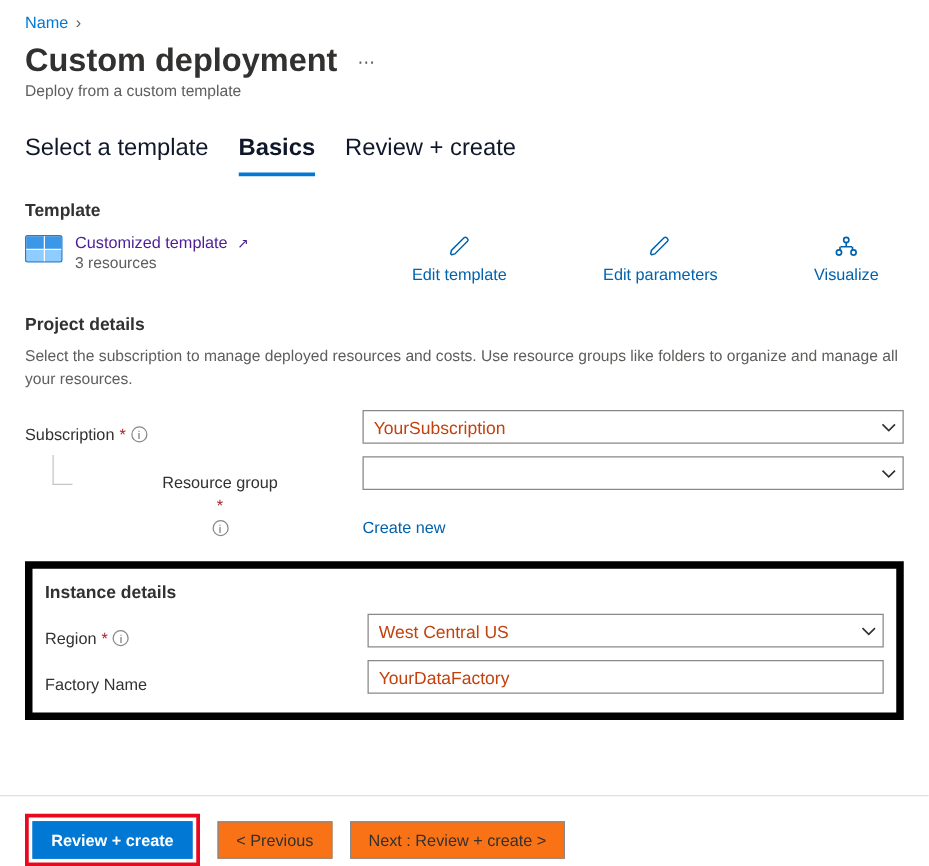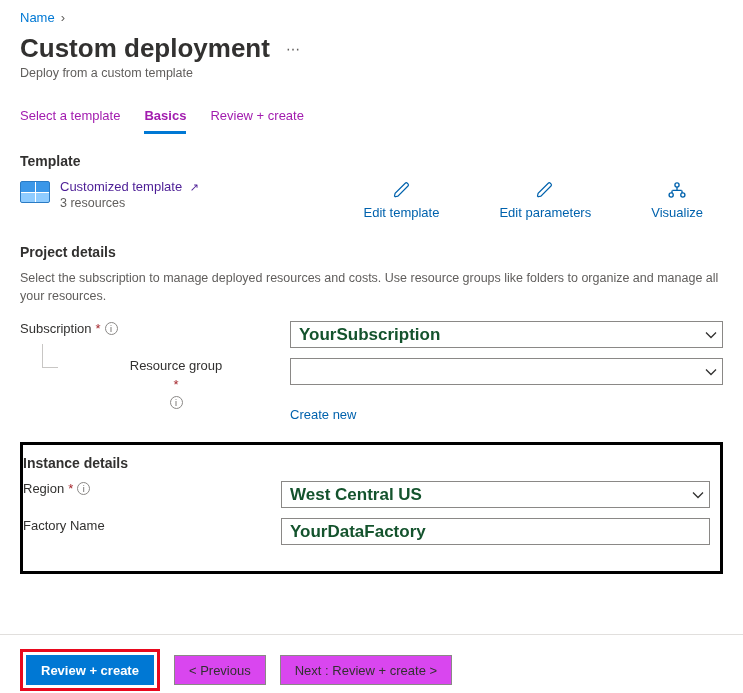--- a/index.html
+++ b/index.html
@@ -14,75 +14,74 @@
   }
   .page { padding: 10px 20px 0 20px; }
   .breadcrumb { display: flex; align-items: center; gap: 6px; color: #605e5c; font-size: 13px; margin-bottom: 6px; }
   .breadcrumb .home-link { color: #0078d4; cursor: pointer; }
   .breadcrumb .chevron { color: #605e5c; }
   .title-row { display: flex; align-items: center; gap: 16px; }
   h1.page-title { font-size: 26px; font-weight: 600; margin: 2px 0 2px 0; }
   .more-dots { color: #605e5c; letter-spacing: 2px; font-size: 14px; cursor: pointer; }
   .subtitle { color: #605e5c; font-size: 12.5px; margin-bottom: 22px; }
   .tabs { display: flex; gap: 24px; border-bottom: 1px solid transparent; margin-bottom: 18px; }
-  .tab { padding: 6px 0 8px 0; color: #a21caf; cursor: pointer; font-size: 13px; }
+  .tab { padding: 6px 0 8px 0; color: #0f172a; cursor: pointer; font-size: 19px; }
   .tab.active { font-weight: 600; border-bottom: 3px solid #0078d4; }
   .section-title { font-weight: 600; font-size: 14px; margin: 6px 0 10px 0; }
   .template-row { display: flex; align-items: flex-start; gap: 10px; }
   .template-icon {
     width: 30px; height: 22px; display: inline-block;
     background: linear-gradient(to bottom, #3b97e8 0 50%, #8fccff 50% 100%);
     border: 1px solid #2a7bc4; border-radius: 2px; position: relative; margin-top: 2px;
   }
   .template-icon::before, .template-icon::after {
     content: ""; position: absolute; background: #fff;
   }
   .template-icon::before { left: 0; right: 0; top: 50%; height: 1px; }
   .template-icon::after { top: 0; bottom: 0; left: 50%; width: 1px; }
   .template-text .link { color: #4c1d95; cursor: pointer; }
   .ext-icon { font-size: 11px; margin-left: 4px; }
   .template-text .sub { color: #605e5c; font-size: 12.5px; margin-top: 2px; }
-  .action-icons { display: flex; gap: 60px; margin-left: auto; margin-right: 20px; align-items: flex-end; }
+  .action-icons { display: flex; gap: 77px; margin-left: auto; margin-right: 20px; align-items: flex-end; }
   .action { display: flex; flex-direction: column; align-items: center; gap: 4px; color: #0062ad; font-size: 13px; cursor: pointer; }
   .action .glyph { height: 22px; display: flex; align-items: center; justify-content: center; }
   .project-desc { color: #605e5c; font-size: 12.5px; line-height: 1.4; margin: 6px 0 16px 0; }
-  .form-row { display: flex; align-items: flex-start; margin-bottom: 10px; }
+  .form-row { display: flex; align-items: flex-end; margin-bottom: 10px; }
   .form-row .label { width: 270px; display: flex; align-items: center; gap: 4px; font-size: 13px; color: #323130; }
   .form-row.indented .label { padding-left: 42px; position: relative; flex-direction: column; }
   .indent-line {
     position: absolute; left: 22px; top: -14px; width: 16px; height: 24px;
     border-left: 1px solid #c8c6c4; border-bottom: 1px solid #c8c6c4;
   }
   .req { color: #a4262c; }
   .info-icon {
     display: inline-flex; width: 13px; height: 13px; border: 1px solid #8a8886;
     border-radius: 50%; align-items: center; justify-content: center;
     font-size: 9px; color: #605e5c; cursor: help;
   }
   .field { flex: 1; }
   .select, .input {
     width: 100%; height: 27px; border: 1px solid #8a8886;
-    padding: 0 26px 0 8px; font-size: 17px; background: #fff; color: #14532d;
+    padding: 0 26px 0 8px; font-size: 14px; background: #fff; color: #c2410c;
     font-family: inherit;
-    font-weight: bold;
   }
   .select-wrap { position: relative; }
   .select-wrap .chev {
     position: absolute; right: 6px; top: 50%; transform: translateY(-50%);
     pointer-events: none; color: #323130;
   }
   .create-new { color: #0062ad; font-size: 13px; margin-top: 22px; cursor: pointer; display: inline-block; }
-  .highlight-box { border: 3px solid #000000; padding: 10px 10px 14px 0; margin: 20px 0 60px 0; }
+  .highlight-box { border: 6px solid #000000; padding: 10px 10px 14px 10px; margin: 20px 0 60px 0; }
   .footer {
     border-top: 1px solid #e1dfdd; padding: 14px 20px;
     display: flex; gap: 14px; align-items: center;
   }
   .btn {
     height: 30px; padding: 0 14px; font-size: 13px; font-family: inherit;
-    border: 1px solid #8a8886; background: #d946ef; cursor: pointer; color: #323130;
+    border: 1px solid #8a8886; background: #f97316; cursor: pointer; color: #323130;
   }
   .btn.primary { background: #0078d4; border-color: #0078d4; color: #fff; font-weight: 600; }
   .btn-highlight { border: 3px solid #e8091e; padding: 3px; display: inline-block; }
   svg { display: block; }
 </style>
 </head>
 <body>
 
 <div class="page">
 
@@ -201,21 +200,21 @@
           <input class="select" readonly="" value="West Central US" style="">
           <span class="chev">
             <svg width="12" height="12" viewBox="0 0 12 12">
                 <path d="M1 3.5l5 5 5-5" fill="none" stroke="#323130" stroke-width="1.3"></path>
               </svg>
           </span>
         </div>
       </div>
     </div>
 
-    <div class="form-row" style="margin-bottom:12px">
+    <div class="form-row" style="margin-bottom:1px">
       <div class="label" style="width:258px">
         <span>Factory Name</span>
       </div>
       <div class="field">
         <input class="input" value="YourDataFactory" style="">
       </div>
     </div>
   </div>
 
 </div>

